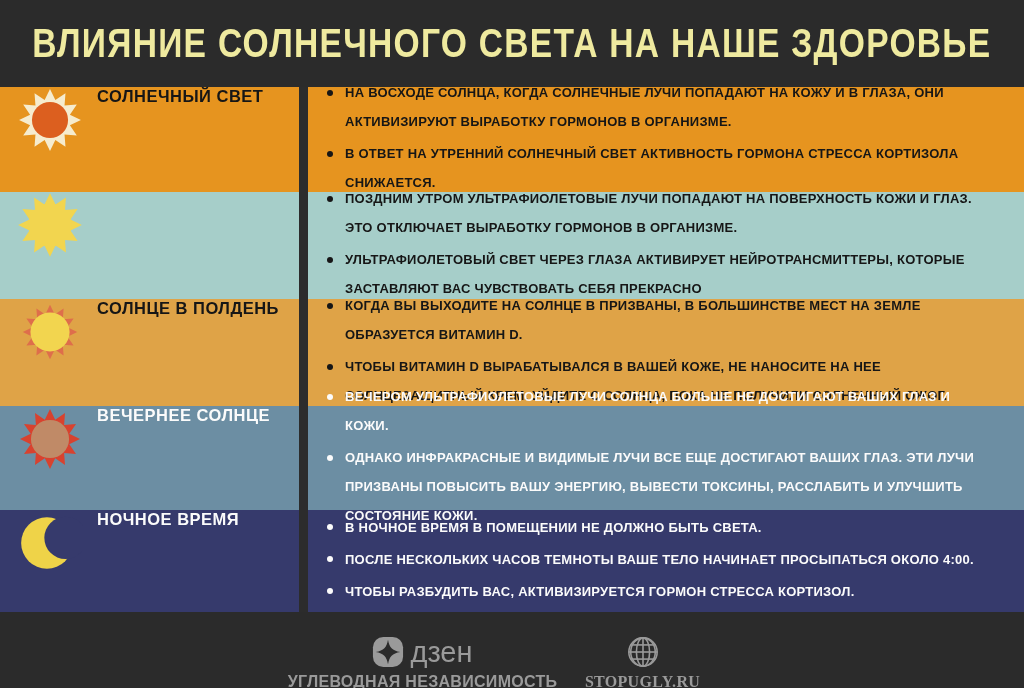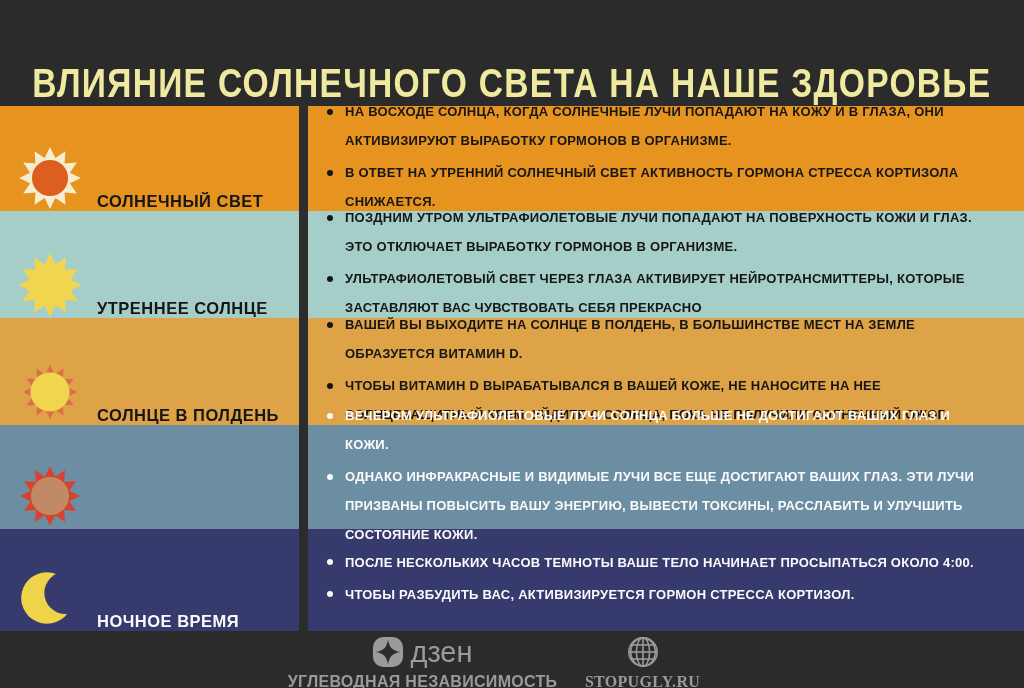--- a/index.html
+++ b/index.html
@@ -8,32 +8,32 @@
     --row3_bg:#6C8EA3; --row4_bg:#363A6C;
     --divider:#2C2C2C; --text_dark:#161616; --text_light:#FBFBFB;
     --footer_bg:#2B2B2B; --footer_fg:#9A9A9A;
     --sun_core:#DC5F1F; --sun_rays_cream:#F6ECCE; --sun_yellow:#F2D54F;
     --ray_salmon:#DE6E4B; --evening_core:#C08A67; --ray_red:#D8422F; --moon:#EFD348;
   }
   *{margin:0;padding:0;box-sizing:border-box;}
   body{font-family:"Liberation Sans",sans-serif;background:#444;}
   .poster{position:relative;width:1024px;height:688px;background:var(--header_bg);overflow:hidden;}
 
-  .header{height:106px;display:flex;align-items:flex-end;justify-content:center;background:var(--header_bg);}
+  .header{height:87px;display:flex;align-items:center;justify-content:center;background:var(--header_bg);}
   .title{color:var(--title);font-size:40px;font-weight:800;letter-spacing:1.5px;white-space:nowrap;
          transform:scaleX(.84);transform-origin:center;}
 
   .row{display:flex;width:1024px;}
   .r0{height:105px;background:var(--row0_bg);color:var(--text_dark);}
   .r1{height:107px;background:var(--row1_bg);color:var(--text_dark);}
   .r2{height:107px;background:var(--row2_bg);color:var(--text_dark);}
   .r3{height:104px;background:var(--row3_bg);color:var(--text_light);}
   .r4{height:102px;background:var(--row4_bg);color:var(--text_light);}
 
-  .cell-left{width:299px;display:flex;align-items:flex-end;flex:none;border-radius:7px;}
+  .cell-left{width:299px;display:flex;align-items:flex-start;flex:none;border-radius:7px;}
   .icon{flex:none;margin-left:17px;}
   .label{margin-left:14px;font-size:16.5px;font-weight:bold;letter-spacing:.5px;white-space:nowrap;}
 
   .vdiv{width:9px;flex:none;background:var(--divider);}
 
   .cell-right{flex:1;display:flex;align-items:center;padding:8px 30px 12px 18px;}
   .bullets{list-style:none;}
   .bullets li{position:relative;padding-left:19px;font-size:13px;font-weight:bold;
               letter-spacing:.25px;line-height:29px;margin:3px 0;}
   .bullets li::before{content:"";position:absolute;left:1px;top:11.5px;width:6px;height:6px;
@@ -85,21 +85,20 @@
         </ul>
       </div>
     </section>
 
     <section class="row r1">
       <div class="cell-left">
         <svg class="icon" width="66" height="66" viewBox="0 0 64 64">
           <use href="#star12" class="sun2" transform="translate(32 32) scale(1.03) translate(-32 -32)"></use>
           <circle class="sun2" cx="32" cy="32" r="21"></circle>
         </svg>
-        <div class="label">УТРЕННЕЕ СОЛНЦЕ</div>
       </div>
       <div class="vdiv"></div>
       <div class="cell-right">
         <ul class="bullets">
           <li>ПОЗДНИМ УТРОМ УЛЬТРАФИОЛЕТОВЫЕ ЛУЧИ ПОПАДАЮТ НА ПОВЕРХНОСТЬ КОЖИ И ГЛАЗ. ЭТО ОТКЛЮЧАЕТ ВЫРАБОТКУ ГОРМОНОВ В ОРГАНИЗМЕ.</li>
           <li>УЛЬТРАФИОЛЕТОВЫЙ СВЕТ ЧЕРЕЗ ГЛАЗА АКТИВИРУЕТ НЕЙРОТРАНСМИТТЕРЫ, КОТОРЫЕ ЗАСТАВЛЯЮТ ВАС ЧУВСТВОВАТЬ СЕБЯ ПРЕКРАСНО</li>
         </ul>
       </div>
     </section>
 
@@ -107,32 +106,33 @@
       <div class="cell-left">
         <svg class="icon" width="66" height="66" viewBox="0 0 64 64">
           <use href="#star12" class="rays3" transform="translate(32 32) scale(.88) translate(-32 -32)"></use>
           <circle class="core3" cx="32" cy="32" r="19"></circle>
         </svg>
         <div class="label">СОЛНЦЕ В ПОЛДЕНЬ</div>
       </div>
       <div class="vdiv"></div>
       <div class="cell-right">
         <ul class="bullets">
-          <li>ВАШЕЙ ВЫ ВЫХОДИТЕ НА СОЛНЦЕ В ПОЛДЕНЬ, В БОЛЬШИНСТВЕ МЕСТ НА ЗЕМЛЕ ОБРАЗУЕТСЯ ВИТАМИН D.</li>
+          <li>КОГДА ВЫ ВЫХОДИТЕ НА СОЛНЦЕ В ПРИЗВАНЫ, В БОЛЬШИНСТВЕ МЕСТ НА ЗЕМЛЕ ОБРАЗУЕТСЯ ВИТАМИН D.</li>
           <li>ЧТОБЫ ВИТАМИН D ВЫРАБАТЫВАЛСЯ В ВАШЕЙ КОЖЕ, НЕ НАНОСИТЕ НА НЕЕ СОЛНЦЕЗАЩИТНЫЙ КРЕМ. УЙДИТЕ С СОЛНЦА, ПОКА НЕ ПОЛУЧИЛИ СОЛНЕЧНЫЙ ОЖОГ.</li>
         </ul>
       </div>
     </section>
 
     <section class="row r3">
       <div class="cell-left">
         <svg class="icon" width="66" height="66" viewBox="0 0 64 64">
           <use href="#star12" class="rays4" transform="translate(32 32) scale(.97) translate(-32 -32)"></use>
           <circle class="core4" cx="32" cy="32" r="18.5"></circle>
         </svg>
+        <div class="label">ВЕЧЕРНЕЕ СОЛНЦЕ</div>
       </div>
       <div class="vdiv"></div>
       <div class="cell-right">
         <ul class="bullets">
           <li>ВЕЧЕРОМ УЛЬТРАФИОЛЕТОВЫЕ ЛУЧИ СОЛНЦА БОЛЬШЕ НЕ ДОСТИГАЮТ ВАШИХ ГЛАЗ И КОЖИ.</li>
           <li>ОДНАКО ИНФРАКРАСНЫЕ И ВИДИМЫЕ ЛУЧИ ВСЕ ЕЩЕ ДОСТИГАЮТ ВАШИХ ГЛАЗ. ЭТИ ЛУЧИ ПРИЗВАНЫ ПОВЫСИТЬ ВАШУ ЭНЕРГИЮ, ВЫВЕСТИ ТОКСИНЫ, РАССЛАБИТЬ И УЛУЧШИТЬ СОСТОЯНИЕ КОЖИ.</li>
         </ul>
       </div>
     </section>
 
@@ -140,20 +140,21 @@
       <div class="cell-left">
         <svg class="icon" width="66" height="66" viewBox="0 0 64 64">
           <circle class="moon-body" cx="29" cy="32" r="25"></circle>
           <circle class="moon-cut" cx="47" cy="27" r="20.5"></circle>
         </svg>
         <div class="label">НОЧНОЕ ВРЕМЯ</div>
       </div>
       <div class="vdiv"></div>
       <div class="cell-right">
         <ul class="bullets">
+          <li>В НОЧНОЕ ВРЕМЯ В ПОМЕЩЕНИИ НЕ ДОЛЖНО БЫТЬ СВЕТА.</li>
           <li>ПОСЛЕ НЕСКОЛЬКИХ ЧАСОВ ТЕМНОТЫ ВАШЕ ТЕЛО НАЧИНАЕТ ПРОСЫПАТЬСЯ ОКОЛО 4:00.</li>
           <li>ЧТОБЫ РАЗБУДИТЬ ВАС, АКТИВИЗИРУЕТСЯ ГОРМОН СТРЕССА КОРТИЗОЛ.</li>
         </ul>
       </div>
     </section>
 
   </main>
 
   <footer class="footer">
     <div class="brand brand-zen">

